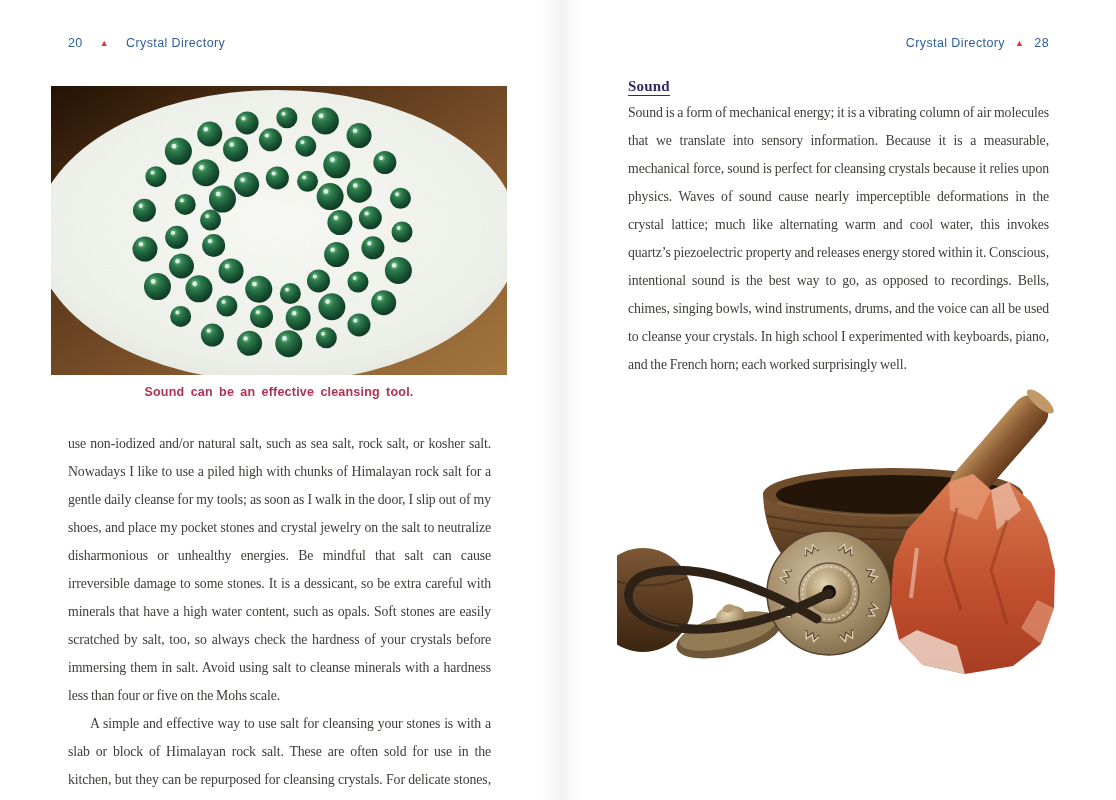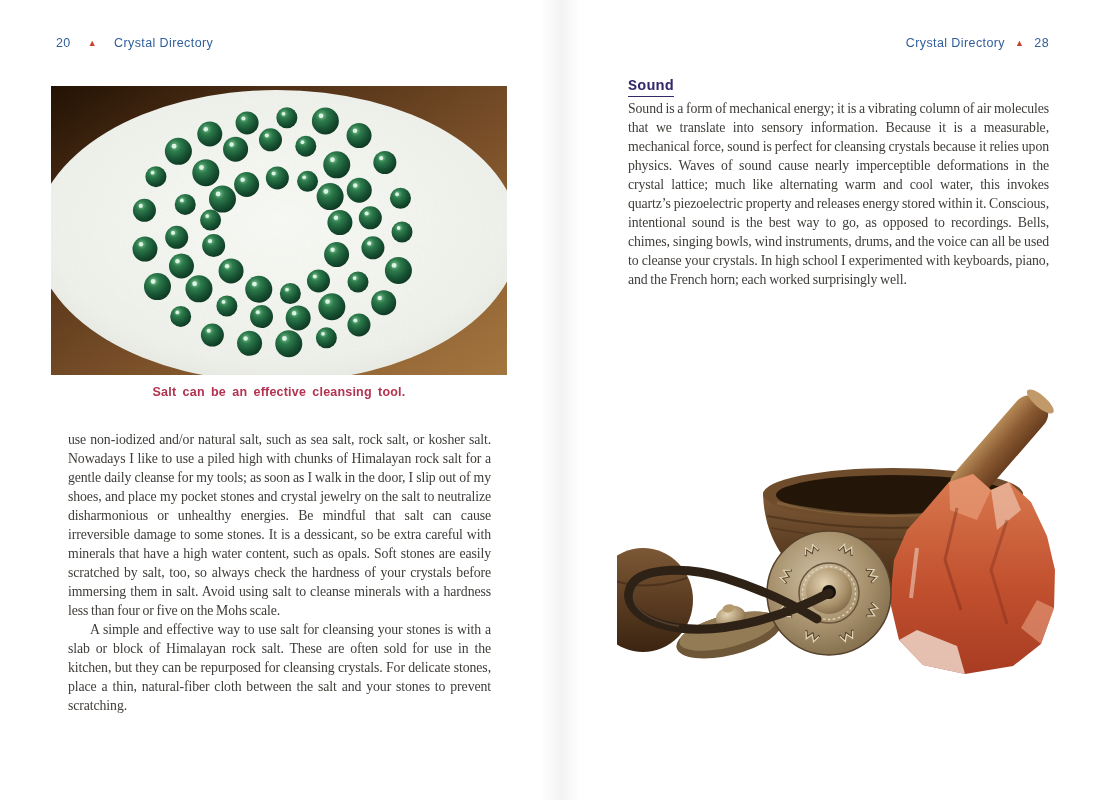--- a/index.html
+++ b/index.html
@@ -3,35 +3,35 @@
 <meta charset="utf-8">
 <title>Crystal Directory spread</title>
 <style>
   html,body{margin:0;padding:0;background:#ffffff;}
   .spread{position:relative;width:1116px;height:800px;background:#ffffff;overflow:hidden;
           font-family:"Liberation Serif",serif;}
   .gutter{position:absolute;left:540px;top:0;width:40px;height:800px;
           background:linear-gradient(to right,rgba(110,110,110,0) 0%,rgba(110,110,110,0.07) 48%,rgba(110,110,110,0.09) 52%,rgba(110,110,110,0) 100%);}
   .page-header{position:absolute;top:36px;font-family:"Liberation Sans",sans-serif;
           font-size:12.5px;letter-spacing:.4px;color:#2f5e9c;display:flex;gap:10px;align-items:baseline;}
-  .left-header{left:56px;gap:17px;}
+  .left-header{left:68px;gap:17px;}
   .right-header{right:67px;}
   .ornament{color:#c9402f;font-size:9px;position:relative;top:-1px;}
   .photo{position:absolute;}
   .photo-left{left:51px;top:86px;width:456px;height:289px;}
   .photo-right{left:617px;top:388px;width:443px;height:290px;}
   .photo svg{display:block;width:100%;height:100%;}
   .caption{position:absolute;font-family:"Liberation Sans",sans-serif;font-weight:bold;
           font-size:12.5px;color:#b23350;text-align:center;word-spacing:2.6px;letter-spacing:.2px;line-height:17px;}
   .caption-left{left:51px;top:384px;width:456px;}
   .caption-right{left:620px;top:689px;width:421px;}
-  .section-heading{position:absolute;left:628px;top:78px;font-family:Liberation Mono, monospace;
+  .section-heading{position:absolute;left:628px;top:78px;font-family:Liberation Serif, serif;
           font-weight:bold;font-size:15px;color:#32296b;letter-spacing:.2px;}
   .section-heading span{border-bottom:1.6px solid #32296b;padding-bottom:1px;}
-  .body-copy{position:absolute;font-size:13.8px;line-height:19px;color:#3f3c38;
+  .body-copy{position:absolute;font-size:13.8px;line-height:28px;color:#3f3c38;
           text-align:justify;letter-spacing:-0.1px;word-spacing:-0.6px;}
   .body-left{left:68px;top:430px;width:423px;}
   .body-right{left:628px;top:99px;width:421px;}
   .body-copy p{margin:0;}
   .body-copy p.indented{text-indent:22px;}
 </style>
 </head>
 <body>
 
 <div class="spread">
@@ -178,21 +178,21 @@
             <circle cx="256.5279699539027" cy="95.31539206561779" r="10.5" fill="url(#beadGrad)"></circle>
             <circle cx="253.16796995390268" cy="91.32539206561779" r="1.89" fill="rgba(240,255,244,0.85)"></circle>
             <circle cx="279.13559172718067" cy="110.59253800138427" r="13.5" fill="url(#beadGrad)"></circle>
             <circle cx="274.8155917271807" cy="105.46253800138427" r="2.4299999999999997" fill="rgba(240,255,244,0.85)"></circle>
             <circle cx="288.90638499749815" cy="136.57617854277967" r="12.5" fill="url(#beadGrad)"></circle>
             <circle cx="284.90638499749815" cy="131.82617854277967" r="2.25" fill="rgba(240,255,244,0.85)"></circle>
           </g>
       </svg>
     </figure>
 
-    <figcaption class="caption caption-left">Salt can be an effective cleansing tool.</figcaption>
+    <figcaption class="caption caption-left">Sound can be an effective cleansing tool.</figcaption>
 
     <div class="body-copy body-left">
       <p>use non-iodized and/or natural salt, such as sea salt, rock salt, or kosher salt. Nowadays I like to use a piled high with chunks of Himalayan rock salt for a gentle daily cleanse for my tools; as soon as I walk in the door, I slip out of my shoes, and place my pocket stones and crystal jewelry on the salt to neutralize disharmonious or unhealthy energies. Be mindful that salt can cause irreversible damage to some stones. It is a dessicant, so be extra careful with minerals that have a high water content, such as opals. Soft stones are easily scratched by salt, too, so always check the hardness of your crystals before immersing them in salt. Avoid using salt to cleanse minerals with a hardness less than four or five on the Mohs scale.</p>
       <p class="indented">A simple and effective way to use salt for cleansing your stones is with a slab or block of Himalayan rock salt. These are often sold for use in the kitchen, but they can be repurposed for cleansing crystals. For delicate stones, place a thin, natural-fiber cloth between the salt and your stones to prevent scratching.</p>
     </div>
   </section>
 
   <section>
     <header class="page-header right-header">
       <span>Crystal Directory</span>

